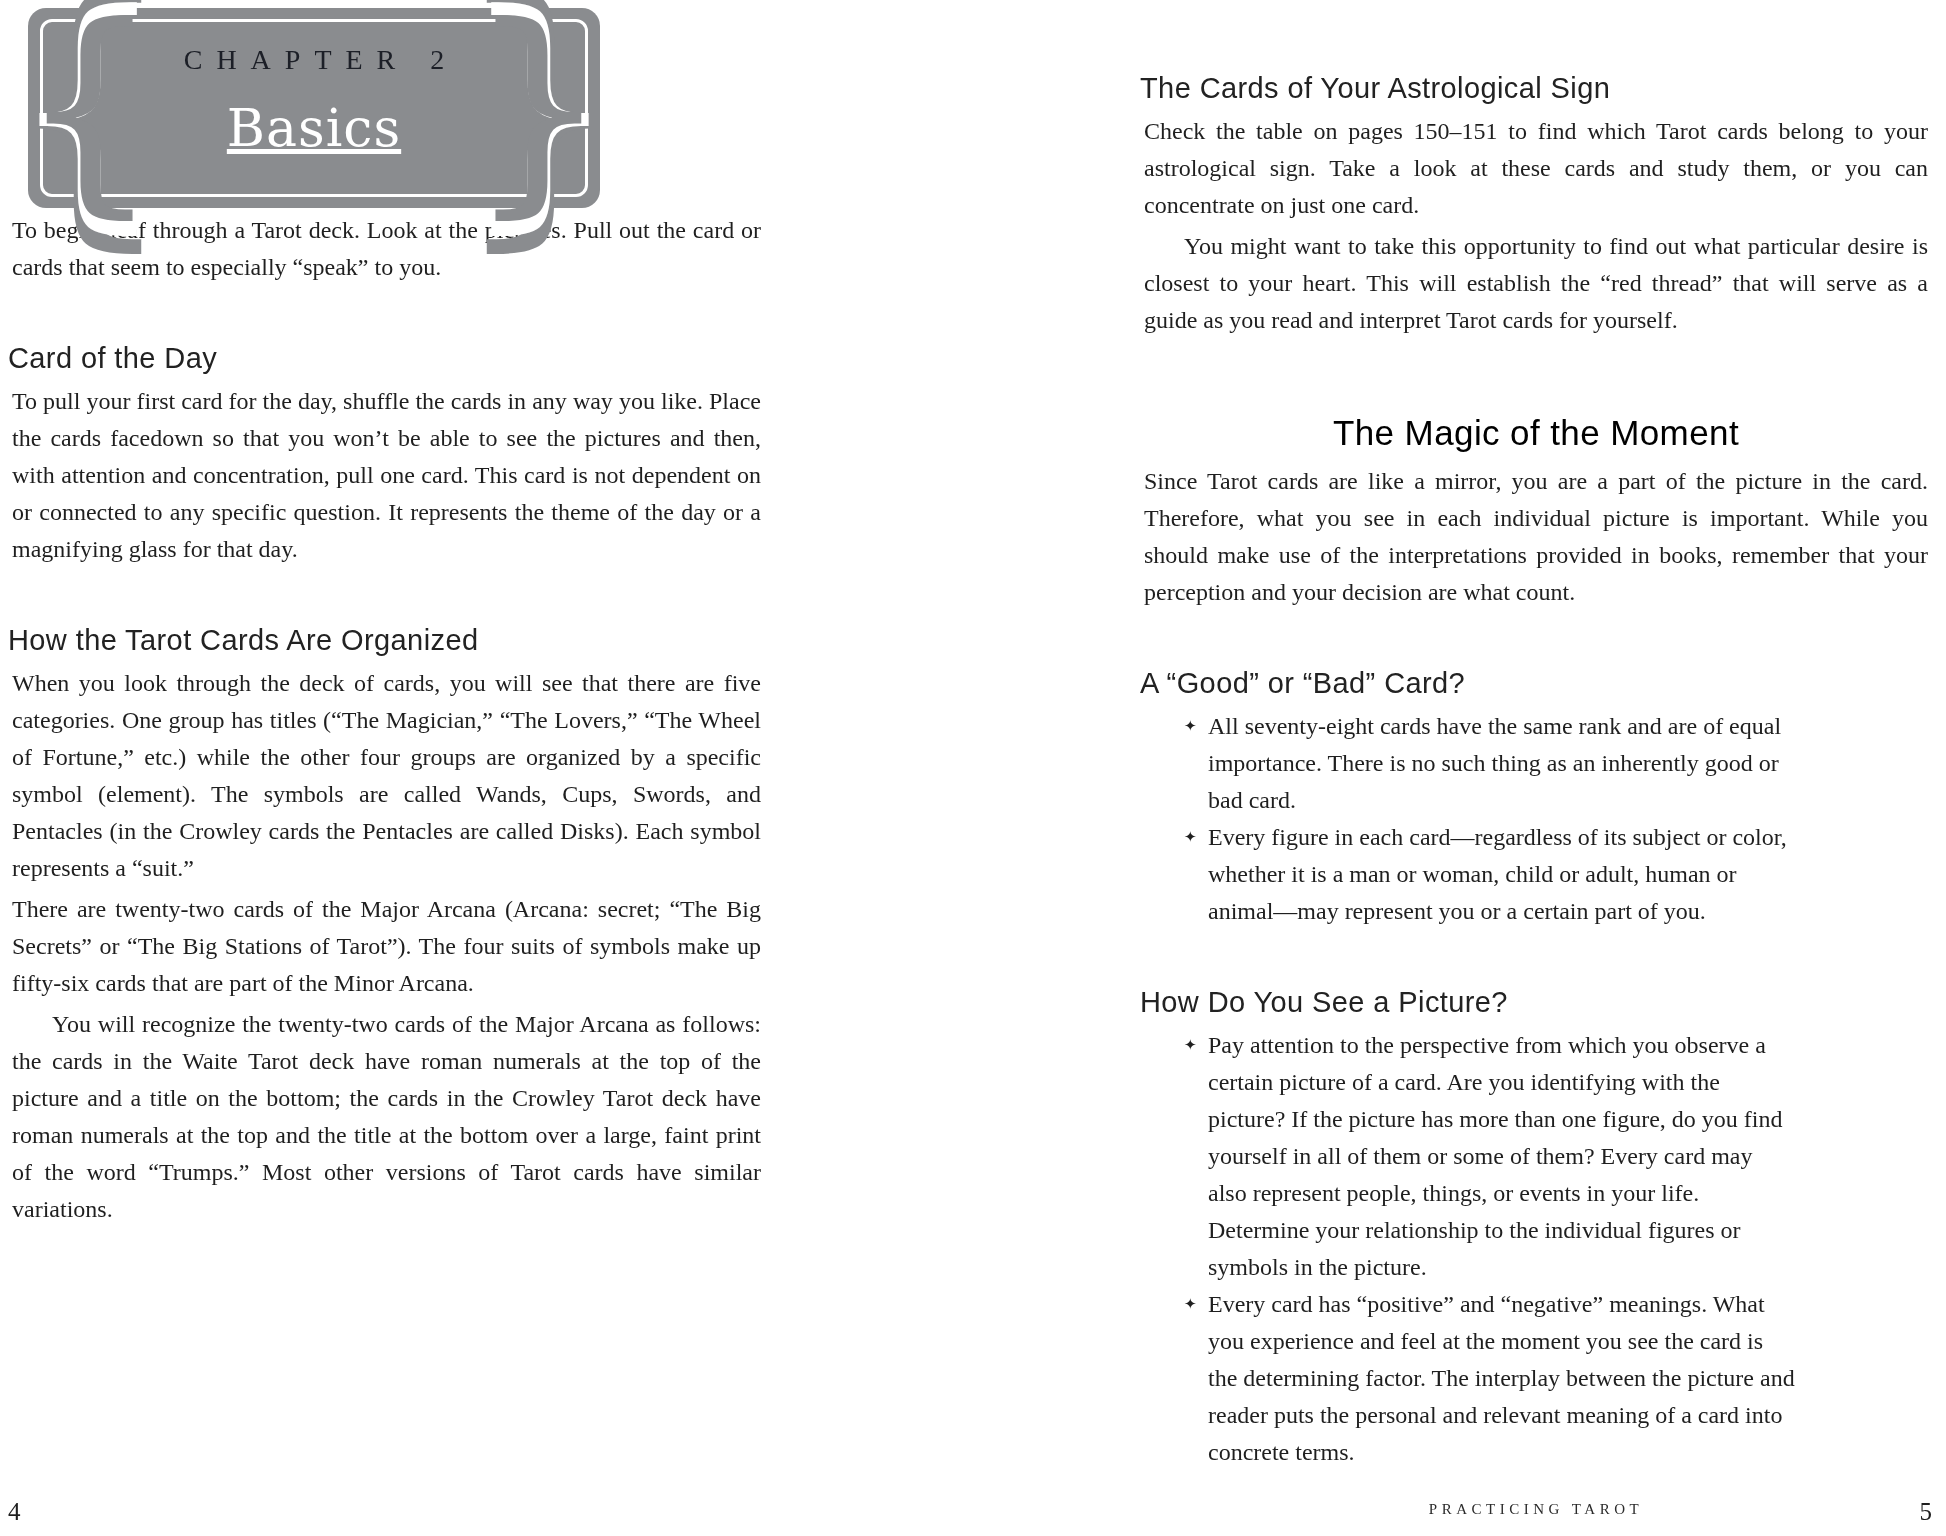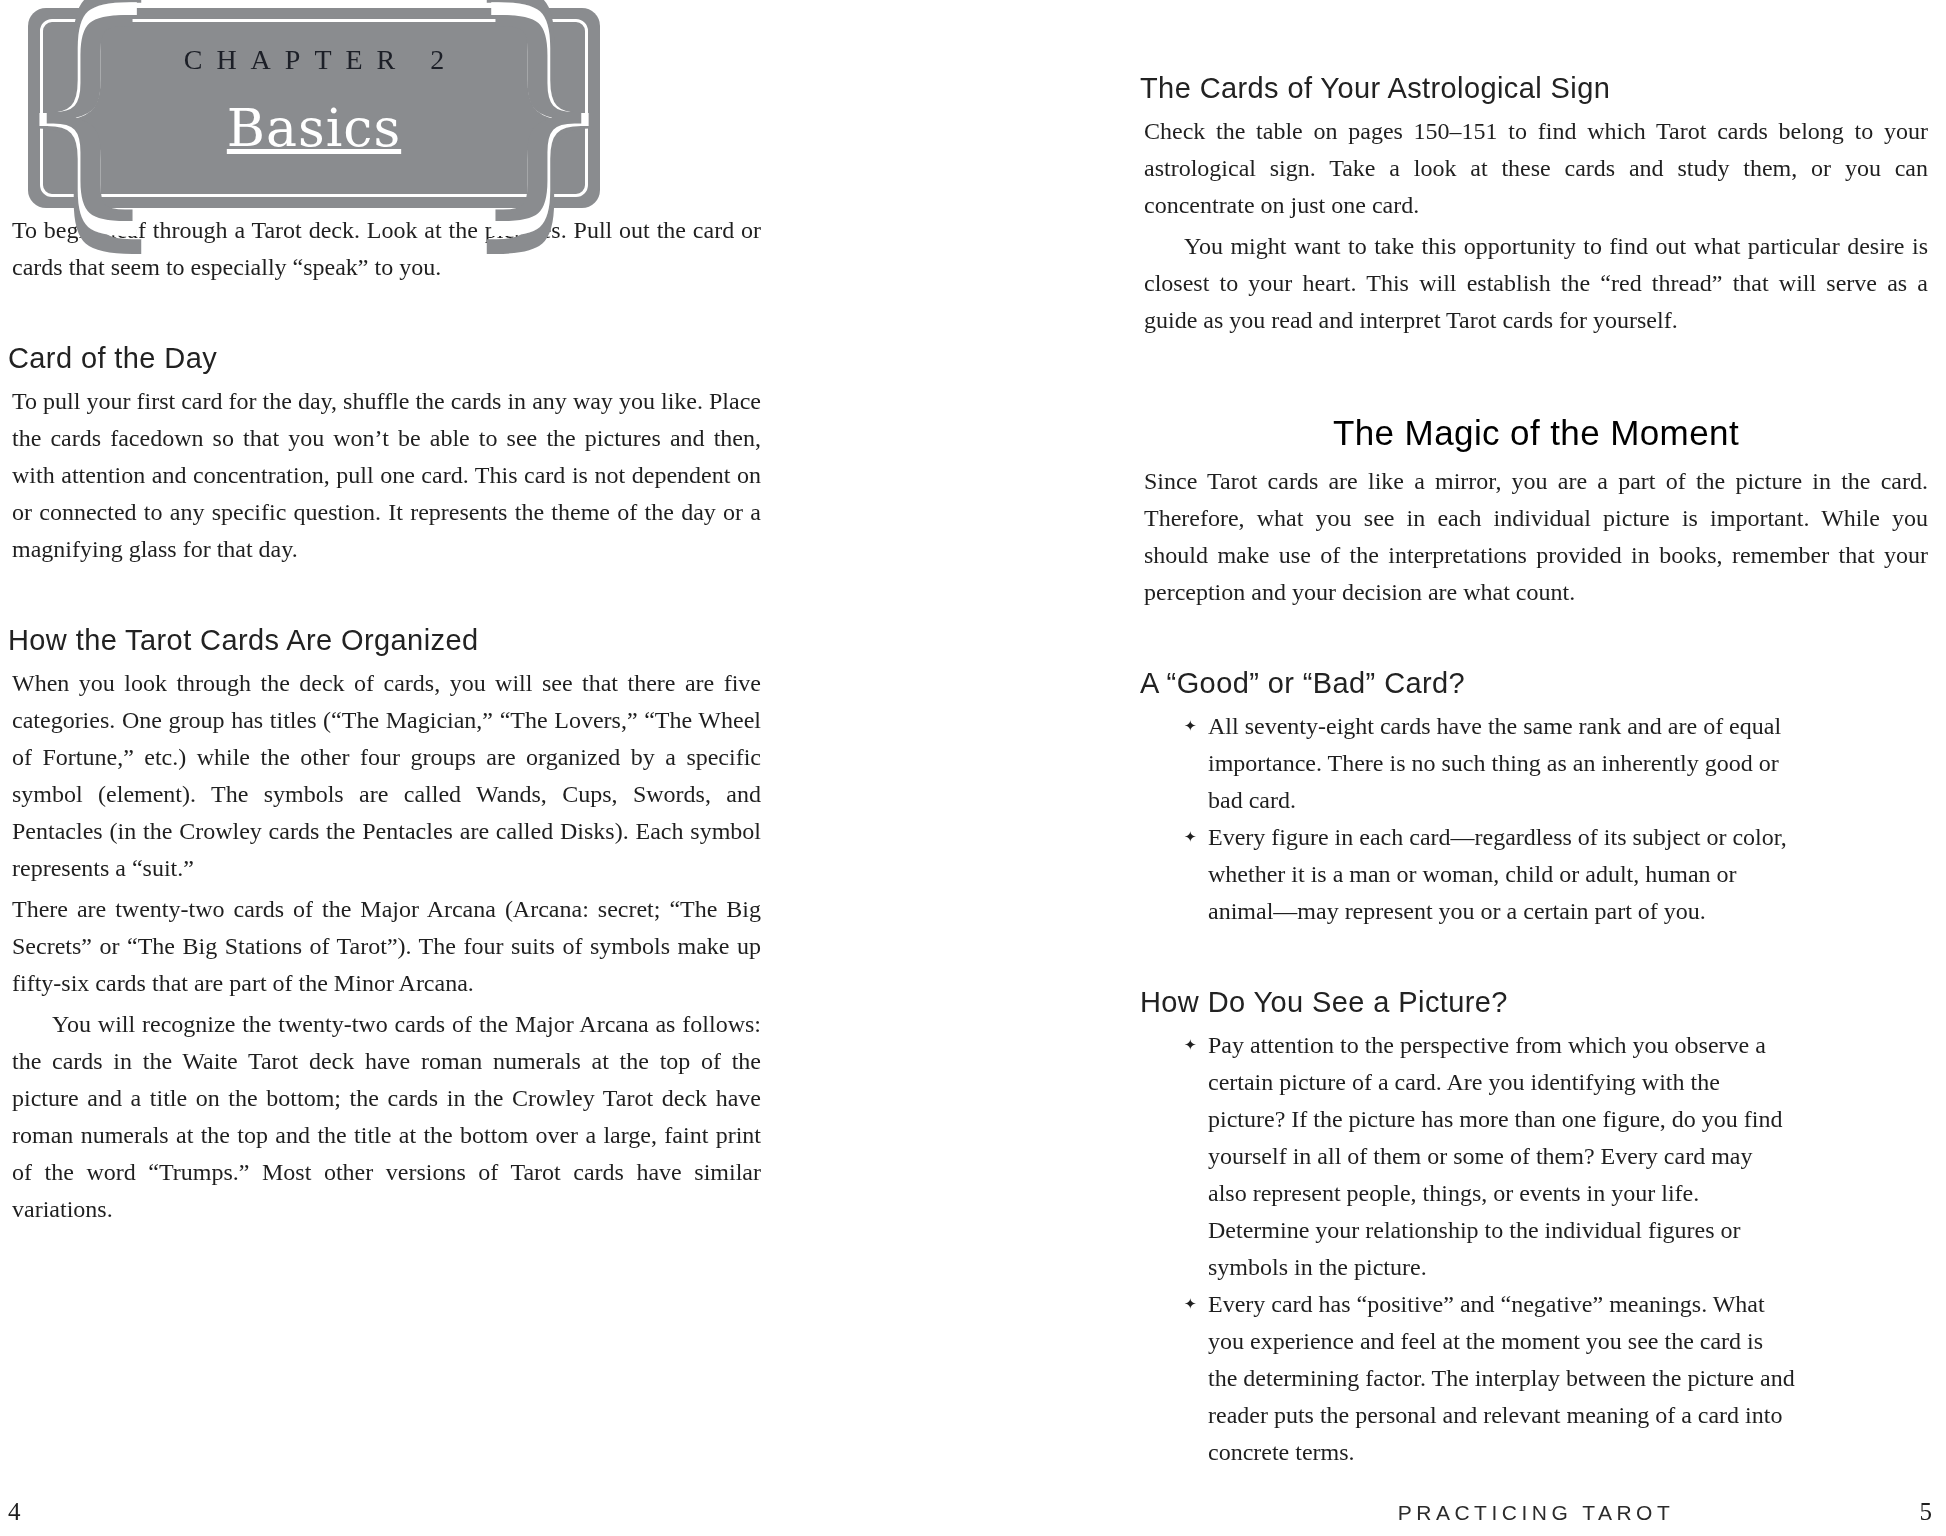--- a/index.html
+++ b/index.html
@@ -43,21 +43,21 @@
               font-family:Liberation Serif, serif; font-size:28px; letter-spacing:14px; text-indent:14px; }
   .cb-title { position:absolute; z-index:5; top:90px; left:0; width:100%; text-align:center;
               font-family:"DejaVu Serif", serif; font-size:52px; letter-spacing:1px; color:#ffffff;text-decoration:underline; }
 
   ul.bullets { list-style:none; margin:2px 0 0 0; padding:0 0 0 44px; width:612px; }
   ul.bullets li { position:relative; font-size:24px; line-height:37px; text-align:left; padding-left:24px; }
   ul.bullets li .bmark { position:absolute; left:0; top:0; font-size:15px; }
 
   .folio-left  { position:absolute; left:8px;  top:1498px; font-size:25px; }
   .footer-run  { position:absolute; left:1140px; width:792px; top:1501px; text-align:center;
-                 font-family:Liberation Sans, sans-serif; font-size:21px; letter-spacing:4.5px; color:#2b2b2b; }
+                 font-family:Liberation Serif, serif; font-size:15px; letter-spacing:4.5px; color:#2b2b2b; }
   .folio-right { position:absolute; left:1140px; width:792px; top:1498px; text-align:right; font-size:25px; }
 </style>
 </head>
 <body>
 
 <div class="spread" style="color: rgb(31, 31, 31);">
 
   <div class="col-left">
 
     <div class="chapter-box">

